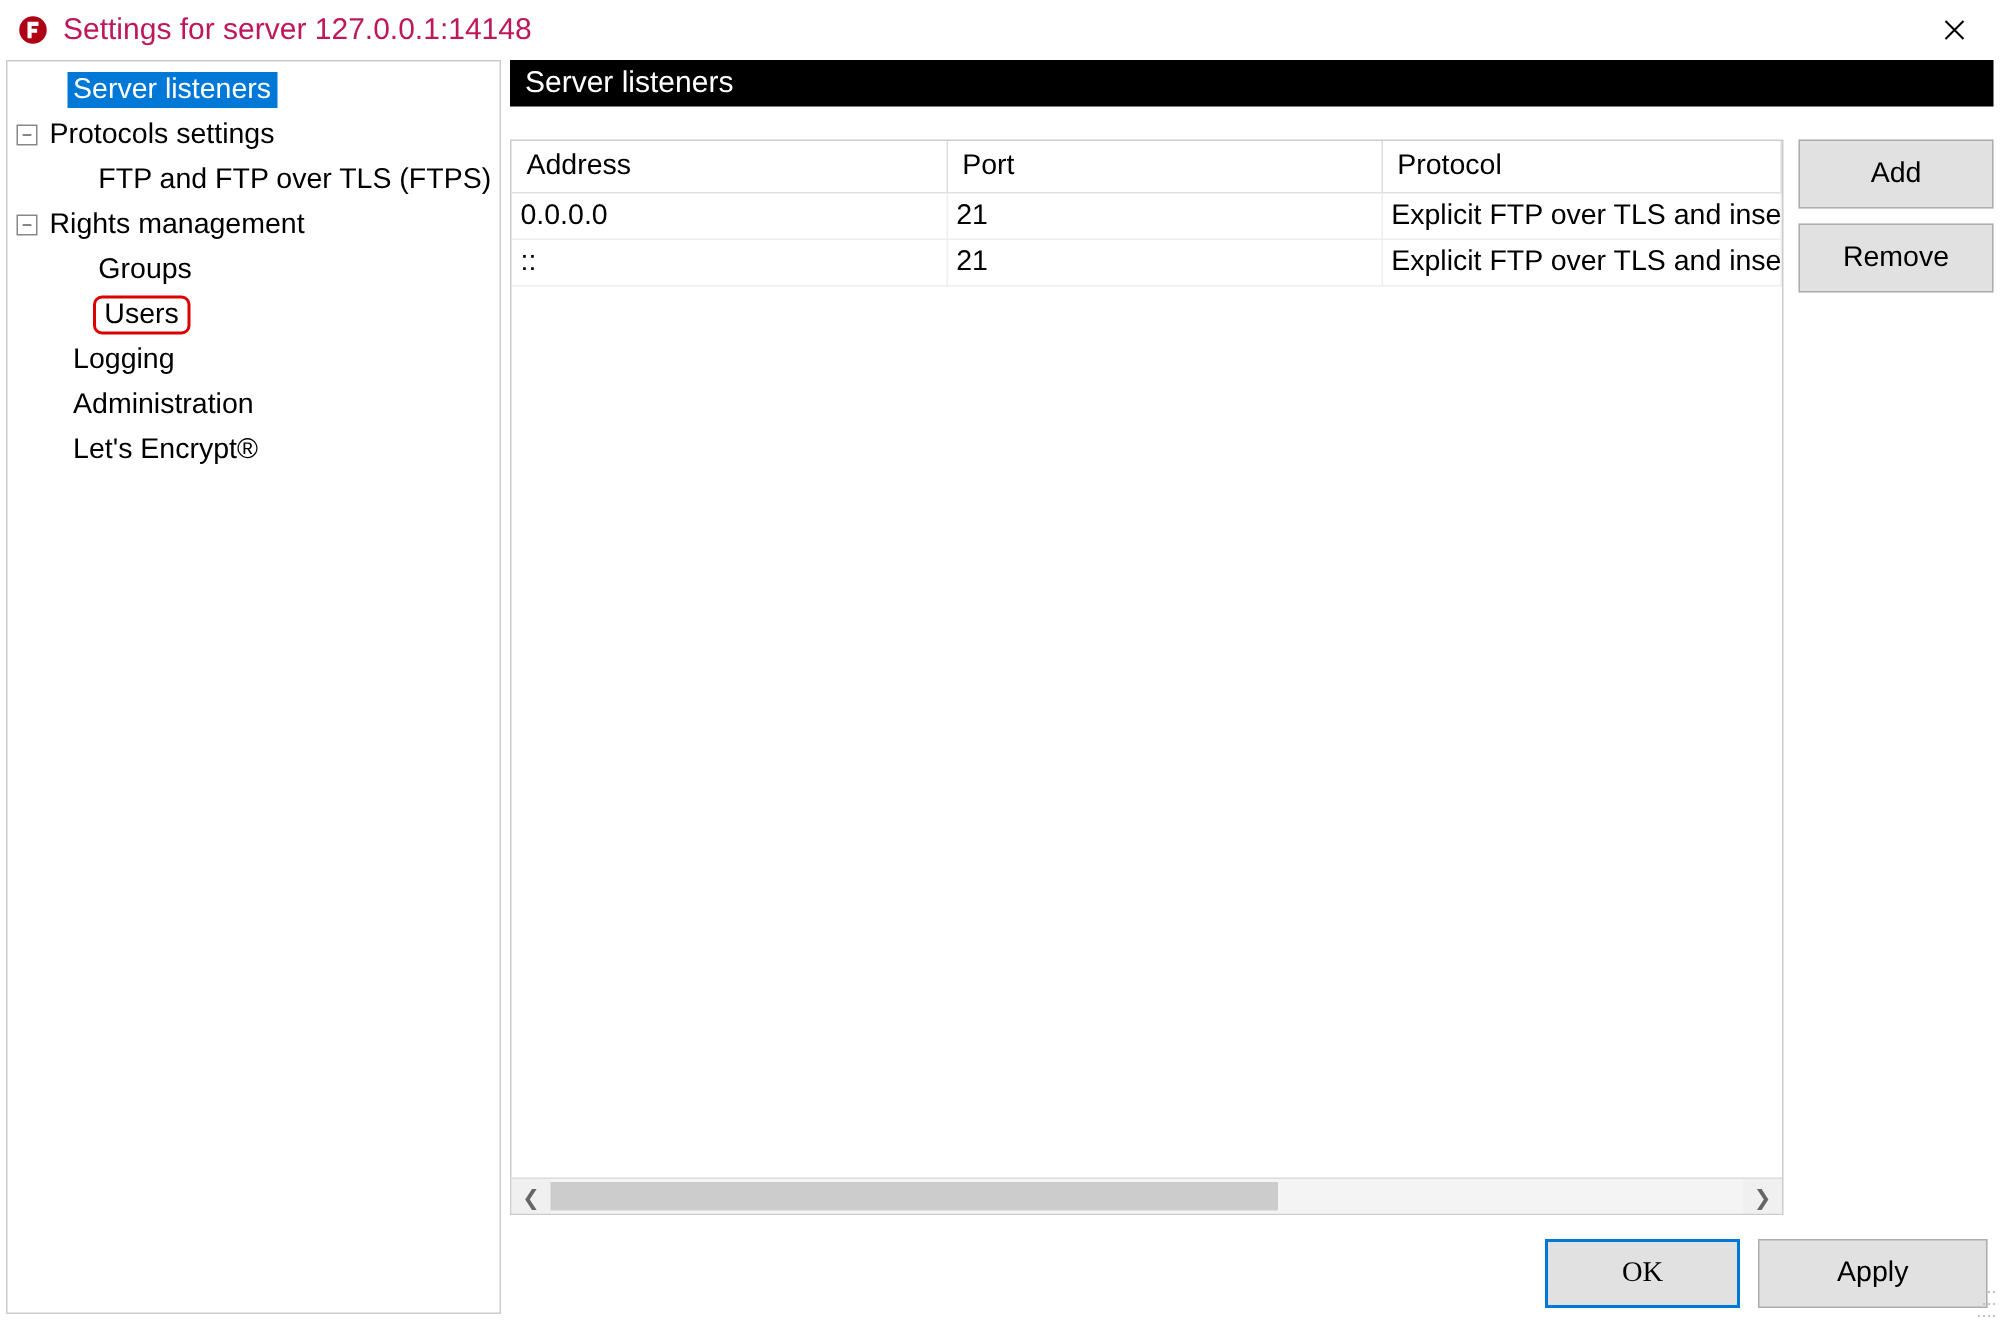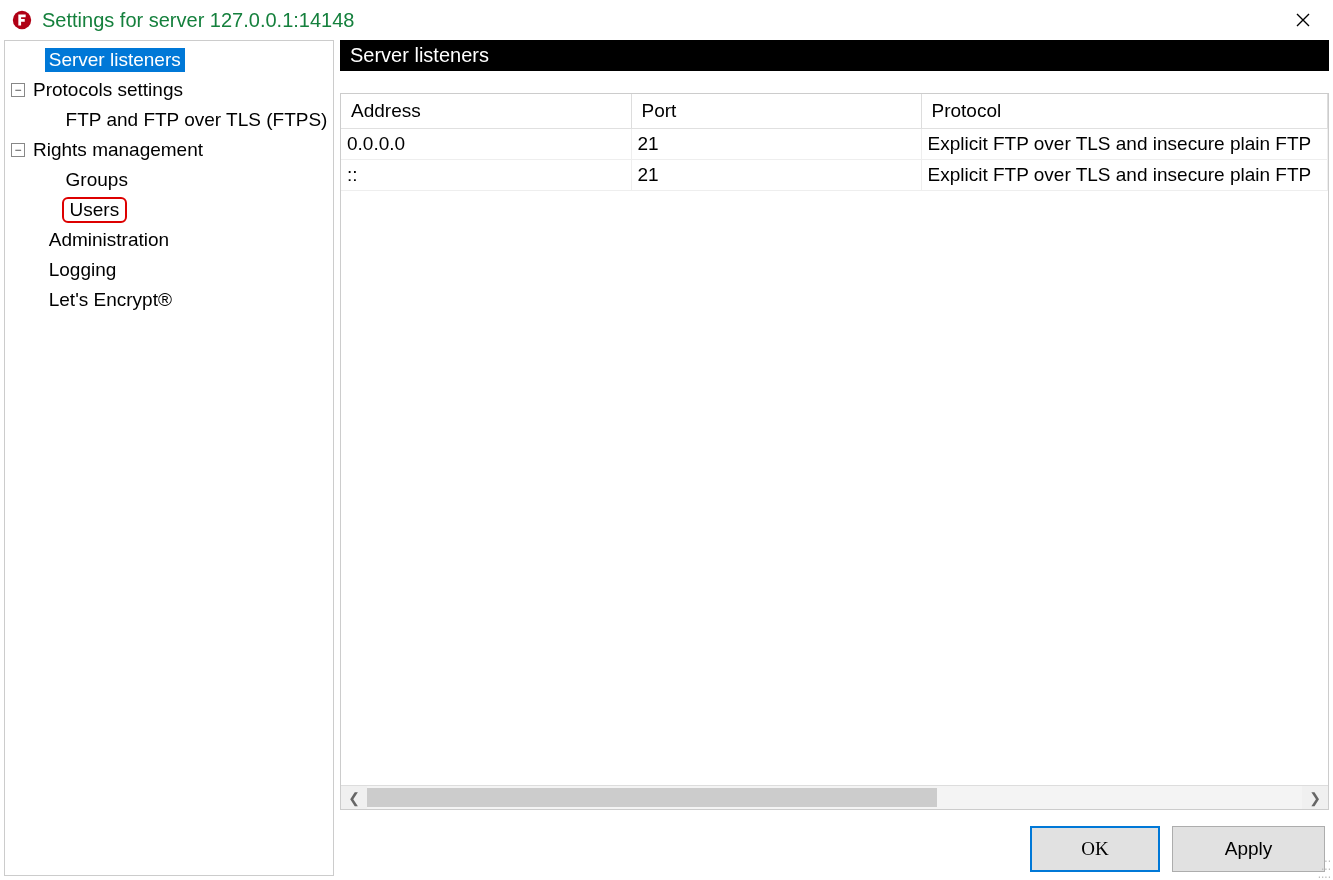--- a/index.html
+++ b/index.html
@@ -1,21 +1,21 @@
 <!DOCTYPE html>
 <html><head>
 <meta charset="utf-8">
 <style>
   *{box-sizing:border-box;margin:0;padding:0;font-family:"Segoe UI",Tahoma,sans-serif;}
   body{background:#fff;color:#000;font-size:19px;width:1333px;height:880px;overflow:hidden;}
   .window{display:flex;flex-direction:column;height:100%;}
   
   .titlebar{display:flex;align-items:center;height:40px;padding:0 10px;background:#fff;}
   .app-icon{width:24px;height:24px;display:flex;align-items:center;justify-content:center;margin-right:8px;}
-  .title-text{font-size:20px;color:#15803d;}
+  .title-text{font-size:20px;color:#be185d;}
   .titlebar-spacer{flex:1;}
   .close-btn{width:40px;height:40px;display:flex;align-items:center;justify-content:center;font-size:22px;cursor:pointer;}
   
   .body{flex:1;display:grid;grid-template-columns:330px 1fr;grid-template-rows:1fr auto;padding:0 4px 4px 4px;gap:6px;}
   .tree-panel{grid-column:1;grid-row:1/3;border:1px solid #ccc;background:#fff;padding:4px 6px;overflow:auto;}
   .content-panel{grid-column:2;grid-row:1;display:flex;flex-direction:column;}
   .bottom-buttons{grid-column:2;grid-row:2;display:flex;justify-content:flex-end;gap:12px;padding:10px 4px 4px 4px;}
   
   .tree-row{display:flex;align-items:center;height:30px;white-space:nowrap;cursor:default;}
   .tree-toggle{width:14px;height:14px;display:flex;align-items:center;justify-content:center;margin-right:4px;border:1px solid #888;font-size:12px;line-height:1;color:#444;cursor:pointer;flex-shrink:0;}
@@ -90,25 +90,25 @@
       <div class="tree-row">
         <span class="tree-dots">&nbsp;&nbsp;&nbsp;&nbsp;&nbsp;&nbsp;</span>
         <span class="tree-label">Groups</span>
       </div>
       <div class="tree-row">
         <span class="tree-dots">&nbsp;&nbsp;&nbsp;&nbsp;&nbsp;&nbsp;</span>
         <span class="tree-label circled">Users</span>
       </div>
       <div class="tree-row">
         <span class="tree-dots">&nbsp;&nbsp;&nbsp;&nbsp;</span>
-        <span class="tree-label">Administration</span>
+        <span class="tree-label">Logging</span>
       </div>
       <div class="tree-row">
         <span class="tree-dots">&nbsp;&nbsp;&nbsp;&nbsp;</span>
-        <span class="tree-label">Logging</span>
+        <span class="tree-label">Administration</span>
       </div>
       <div class="tree-row">
         <span class="tree-dots">&nbsp;&nbsp;&nbsp;&nbsp;</span>
         <span class="tree-label">Let's Encrypt®</span>
       </div>
     </div>
 
     <div class="content-panel">
       <div class="content-header">Server listeners</div>
       <div class="content-body">
@@ -137,20 +137,24 @@
             </table>
           </div>
           <div class="hscroll">
             <span class="hscroll-arrow">❮</span>
             <div class="hscroll-track">
               <div class="hscroll-thumb"></div>
             </div>
             <span class="hscroll-arrow">❯</span>
           </div>
         </div>
+        <div class="side-buttons">
+          <div class="btn">Add</div>
+          <div class="btn">Remove</div>
+        </div>
       </div>
     </div>
 
     <div class="bottom-buttons">
       <div class="btn primary" style="width:130px;">OK</div>
       <div class="btn" style="width:153px;">Apply</div>
     </div>
   </div>
 
   <div class="grip">..<br>...<br>....</div>

